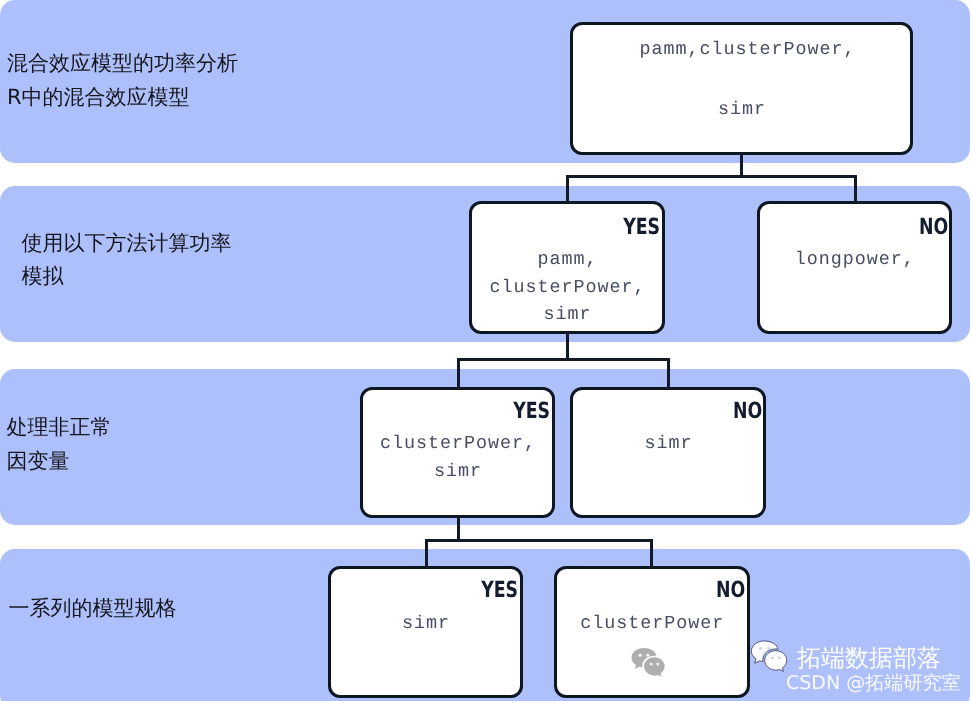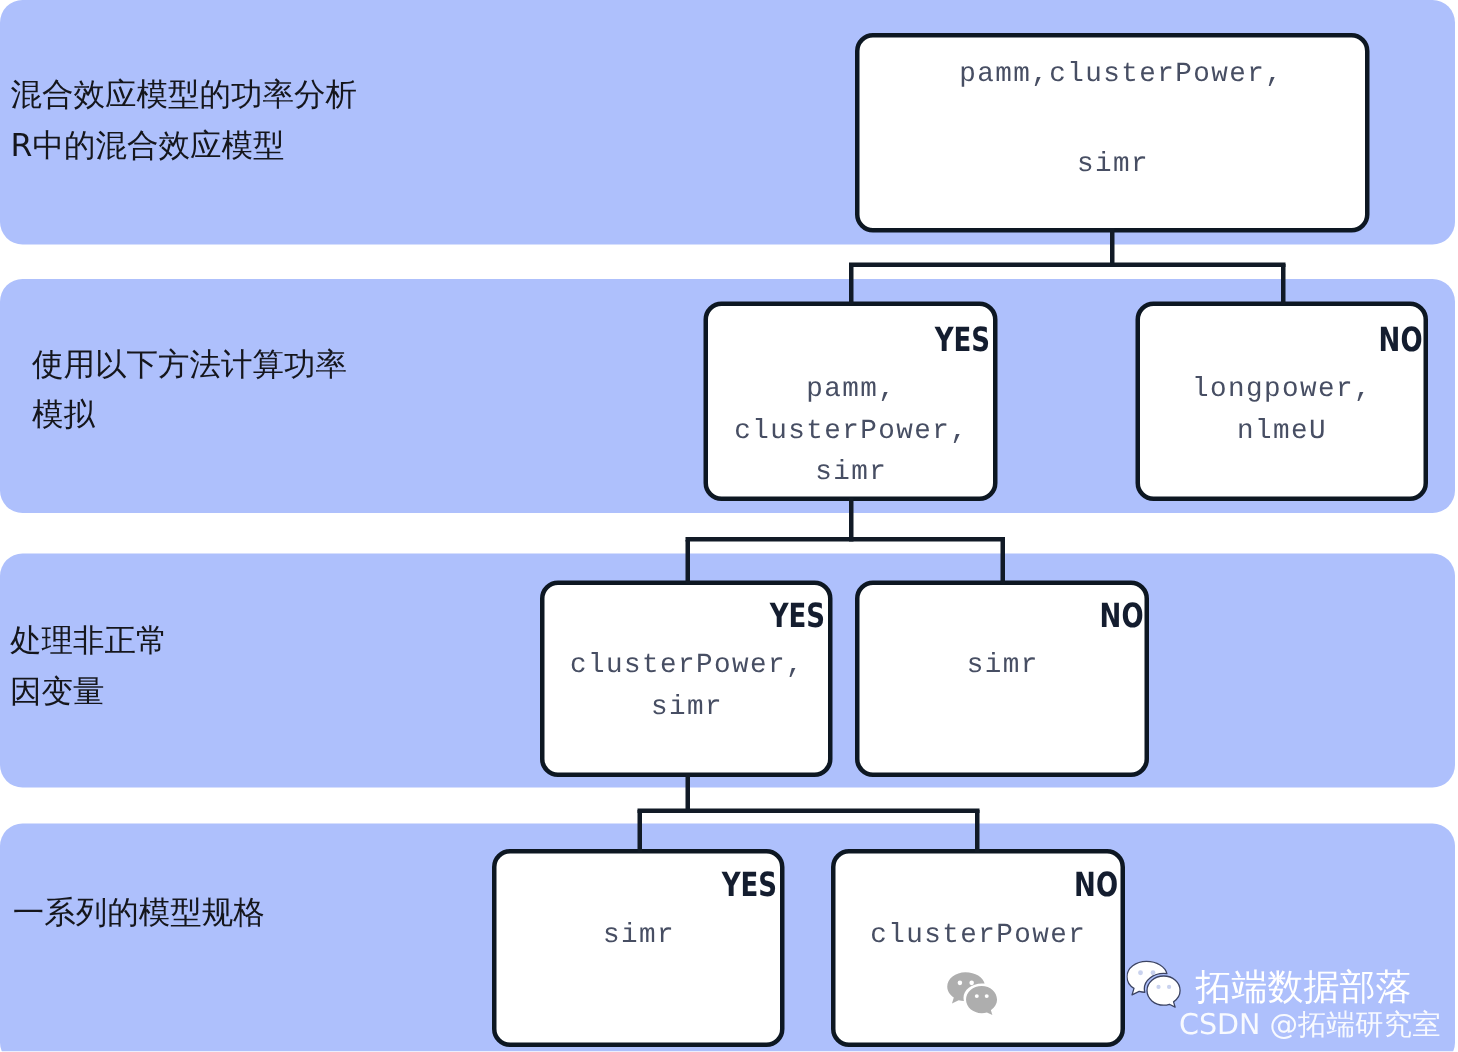--- a/index.html
+++ b/index.html
@@ -131,21 +131,20 @@
   <div class="nhead" id="node-no3-head"><span>NO</span></div>
 
   <div class="nbody" id="node-root-l0"><span>pamm,clusterPower,</span></div>
   <div class="nbody" id="node-root-l2"><span>simr</span></div>
 
   <div class="nbody" id="node-yes1-l0"><span>pamm,</span></div>
   <div class="nbody" id="node-yes1-l1"><span>clusterPower,</span></div>
   <div class="nbody" id="node-yes1-l2"><span>simr</span></div>
 
   <div class="nbody" id="node-no1-l0"><span>longpower,</span></div>
-  <div class="nbody" id="node-no1-l1"><span>nlmeU</span></div>
 
   <div class="nbody" id="node-yes2-l0"><span>clusterPower,</span></div>
   <div class="nbody" id="node-yes2-l1"><span>simr</span></div>
 
   <div class="nbody" id="node-no2-l0"><span>simr</span></div>
 
   <div class="nbody" id="node-yes3-l0"><span>simr</span></div>
 
   <div class="nbody" id="node-no3-l0"><span>clusterPower</span></div>
 

